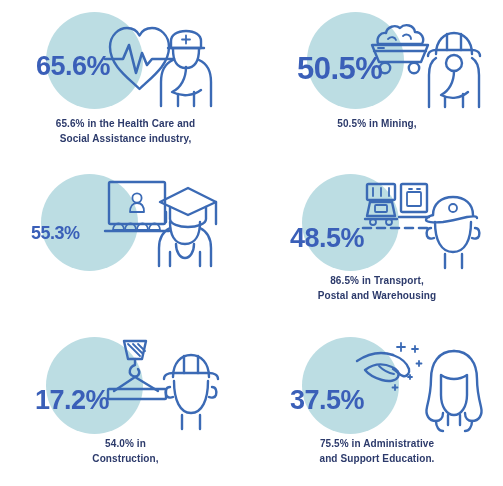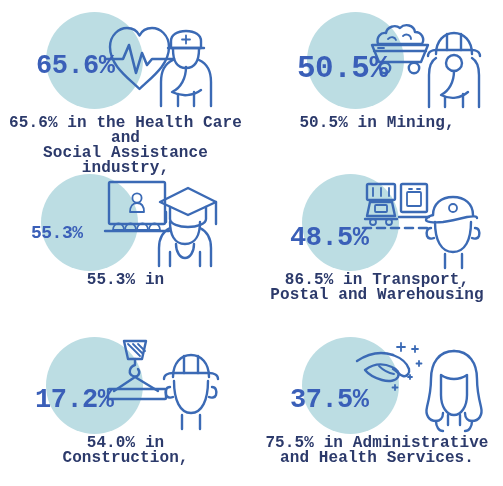--- a/index.html
+++ b/index.html
@@ -6,21 +6,21 @@
   body{
     width:503px;height:486px;
     background:#ffffff;
     font-family:"Liberation Sans", sans-serif;
     overflow:hidden;
   }
   #grid{
     display:grid;
     grid-template-columns:251px 252px;
     grid-template-rows:160px 163px 163px;
-    width:404px;height:486px;font-family:Liberation Mono, monospace;
+    width:404px;height:486px;
   }
   .cell{position:relative;}
   .art{
     position:relative;
     height:112px;
     width:100%;
   }
   .circle{
     position:absolute;
     border-radius:50%;
@@ -32,21 +32,21 @@
     color:#3a5fb8;
     letter-spacing:-0.5px;
     white-space:nowrap;
   }
   .icon{position:absolute;}
   .caption{
     position:absolute;
     left:0;right:0;
     text-align:center;
     color:#2c3a6b;
-    font-size:16px;
+    font-size:10px;
     font-weight:bold;
     line-height:15px;
     letter-spacing:0.1px;
   }
   .ln{fill:none;stroke:#3b6ab5;stroke-width:2.4;stroke-linecap:round;stroke-linejoin:round;}
   .ln-t{fill:none;stroke:#3b6ab5;stroke-width:1.8;stroke-linecap:round;stroke-linejoin:round;}
 </style>
 </head>
 <body>
 
@@ -151,21 +151,20 @@
         <path class="ln" d="M18 46 C10 50 7 57 7 66 V84"></path>
         <path class="ln" d="M48 46 C56 50 59 57 59 66 V84"></path>
         <path class="ln" d="M24 62 C24 70 28 76 33 76 C38 76 42 70 42 62"></path>
         <line class="ln" x1="18" y1="70" x2="18" y2="84"></line>
         <line class="ln" x1="48" y1="70" x2="48" y2="84"></line>
       </svg>
 
       <div class="pct" style="left:31px;top:63px;font-size:18px;">55.3%</div>
     </div>
     <div class="caption" style="top:113px;">
-      <div>55.3% in</div>
     </div>
   </div>
 
   <div class="cell">
     <div class="art">
       <div class="circle" style="left:51px;top:14px;width:97px;height:97px;"></div>
 
       <svg class="icon" style="left:110px;top:18px;" width="72" height="58" viewBox="0 0 72 58">
 
         <rect class="ln" x="6" y="6" width="28" height="16" rx="1.5"></rect>
@@ -280,17 +279,17 @@
         <line class="ln" x1="29" y1="70" x2="29" y2="80"></line>
         <line class="ln" x1="41" y1="70" x2="41" y2="80"></line>
         <path class="ln" d="M17 76 C17 82 20 86 24 86"></path>
         <path class="ln" d="M53 76 C53 82 50 86 46 86"></path>
       </svg>
 
       <div class="pct" style="left:39px;top:62px;font-size:27px;">37.5%</div>
     </div>
     <div class="caption" style="top:113px;">
       <div>75.5% in Administrative</div>
-      <div>and Health Services.</div>
+      <div>and Support Education.</div>
     </div>
   </div>
 
 </div>
 
 </body></html>

